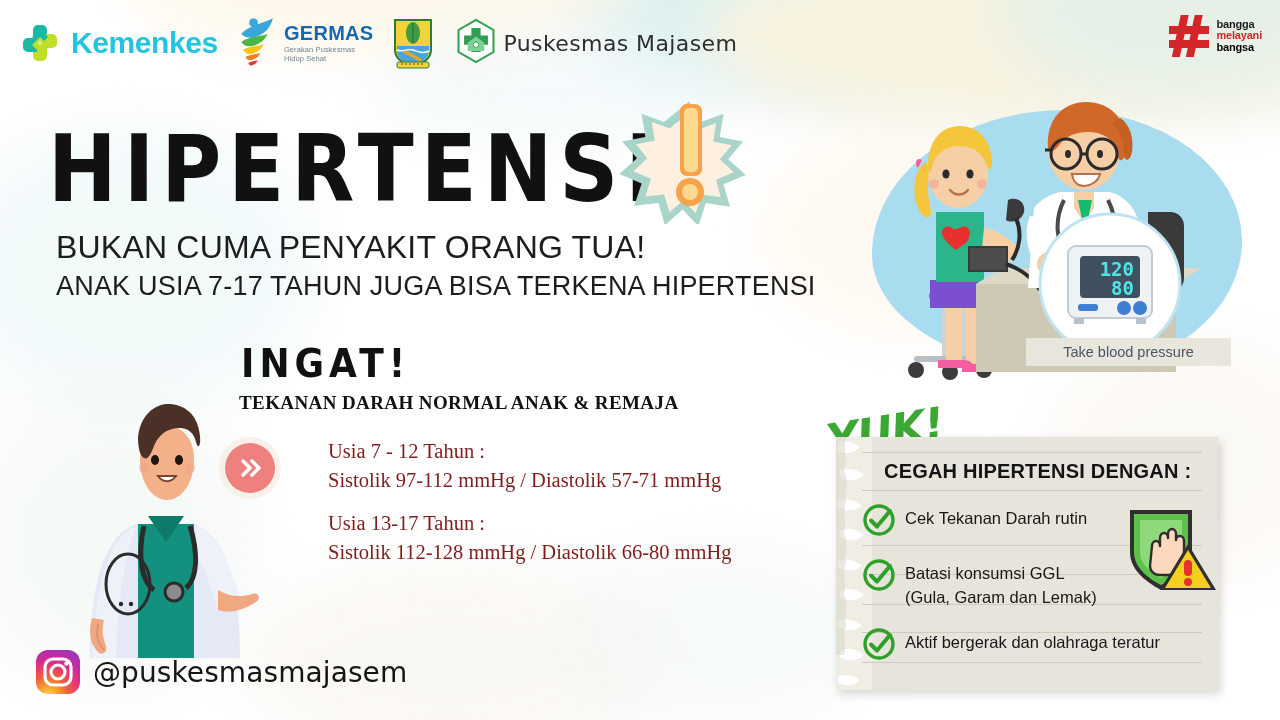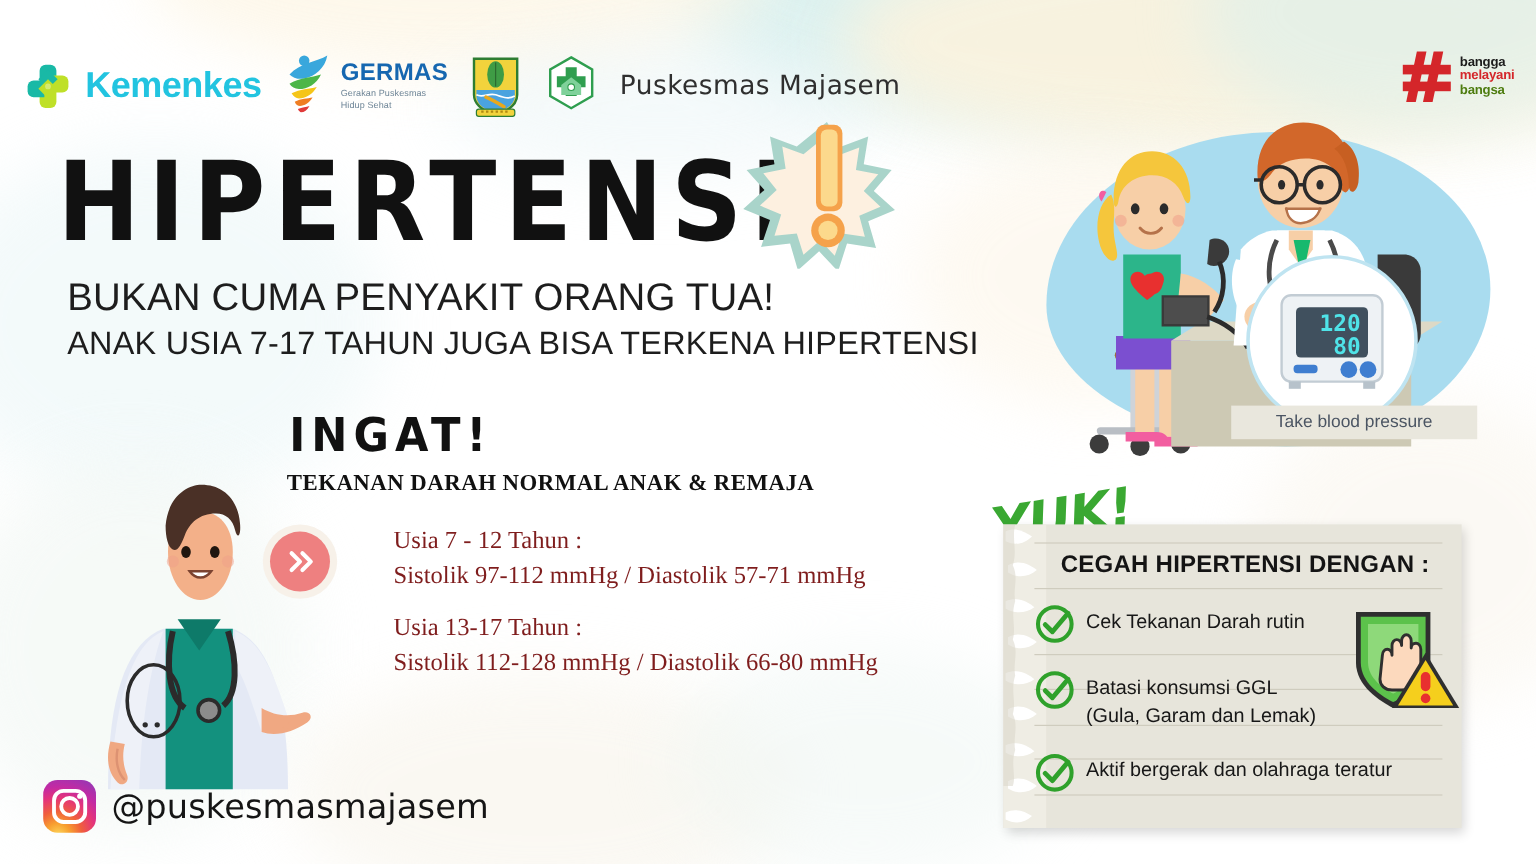--- a/index.html
+++ b/index.html
@@ -18,42 +18,42 @@
   .w4 { left:120px; top:-110px; width:520px; height:170px; background:#fdf6e6; opacity:.8; }
   .w5 { left:-60px; top:120px; width:380px; height:300px; background:#eaf6f7; opacity:.55; }
   .w6 { left:-40px; top:380px; width:300px; height:320px; background:#f3f8f5; opacity:.7; }
   .w7 { left:240px; top:560px; width:420px; height:200px; background:#f7f3e9; opacity:.55; }
   .w8 { left:560px; top:540px; width:320px; height:190px; background:#eef6f3; opacity:.5; }
   .w9 { left:760px; top:120px; width:300px; height:220px; background:#fdf6e9; opacity:.6; }
   .w10{ left:1040px; top:330px; width:300px; height:260px; background:#faf6ee; opacity:.6; }
   .w11{ left:370px; top:30px; width:360px; height:120px; background:#e8f4f6; opacity:.45; }
 
   
-  .header { position:absolute; left:0; top:0; width:1280px; height:86px;margin-top:28px; }
+  .header { position:absolute; left:0; top:0; width:1280px; height:86px; }
   .logo-row { position:absolute; left:18px; top:14px; display:flex; align-items:center; gap:18px; }
 
   .kemenkes { display:flex; align-items:center; gap:9px; }
   .kem-mark { width:44px; height:44px; position:relative; }
   .kem-text { font-size:30px; font-weight:bold; color:#22c4e0; letter-spacing:-.4px; }
 
   .germas { display:flex; align-items:center; gap:6px; }
   .germas-txt { line-height:1; }
   .germas-name { font-size:20px; font-weight:bold; color:#1667b0; letter-spacing:.3px; }
   .germas-sub { font-size:7.5px; color:#6d8496; line-height:1.25; margin-top:2px; letter-spacing:.1px; }
 
   .kota-logo { width:44px; height:54px; }
 
-  .pusk { display:flex; align-items:center; gap:17px; }
+  .pusk { display:flex; align-items:center; gap:4px; }
   .pusk-text { font-size:22px; color:#2f2f2f; letter-spacing:.4px;
                font-family:"DejaVu Sans", sans-serif; }
 
   .bangga { position:absolute; right:18px; top:13px; display:flex; align-items:center; gap:7px; }
   .hash { width:42px; height:46px; }
   .bangga-txt { line-height:1.04; font-weight:bold; font-size:11px; letter-spacing:-.2px; }
-  .bl1 { color:#1c1c1c; } .bl2 { color:#d4262a; } .bl3 { color:#4d7c0f; }
+  .bl1 { color:#1c1c1c; } .bl2 { color:#d4262a; } .bl3 { color:#000000; }
 
   
   .title-main {
     position:absolute; left:48px; top:116px;
     font-size:82px; font-weight:bold; color:#111;
     letter-spacing:7px; font-family:"DejaVu Sans", sans-serif;
     transform:scaleY(1.12); transform-origin:left top;
   }
   .burst { position:absolute; left:618px; top:92px; width:140px; height:132px; }
   .sub1 { position:absolute; left:56px; top:229px; font-size:32px; color:#1d1d1d;

